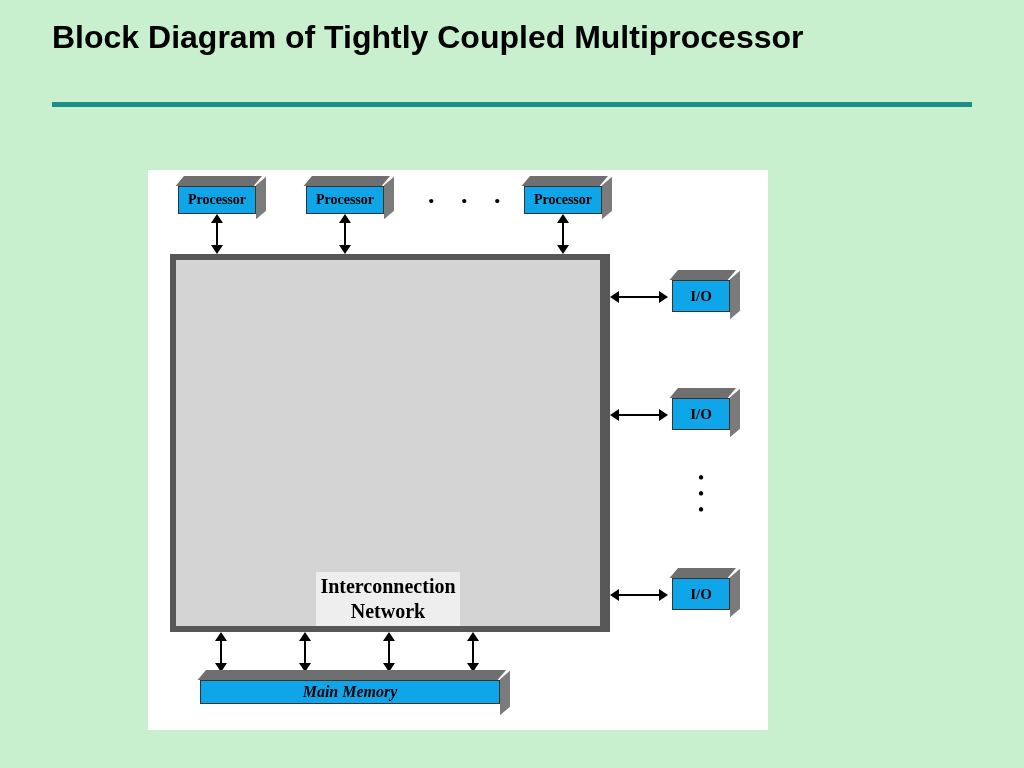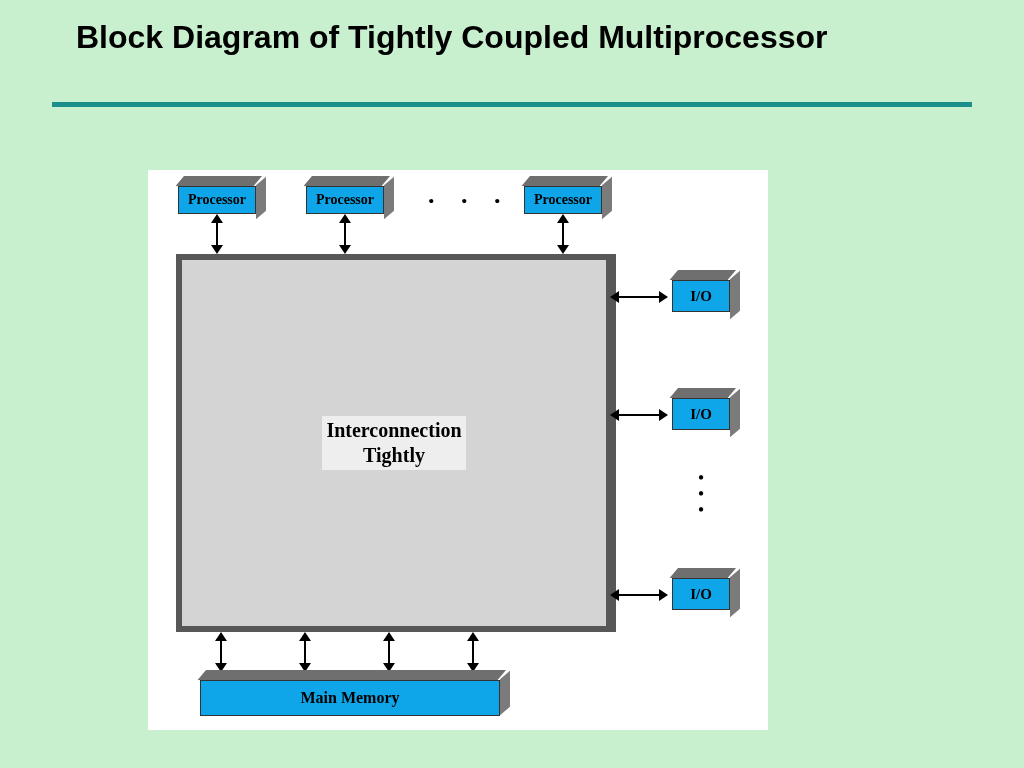--- a/index.html
+++ b/index.html
@@ -14,21 +14,20 @@
   }
   .title {
     position: absolute;
     top: 18px;
     left: 52px;
     font-family: "Arial Black", Arial, sans-serif;
     font-weight: 900;
     font-size: 32px;
     color: #000;
     line-height: 1.2;
-    margin-left: 24px;
   }
   .rule {
     position: absolute;
     top: 102px;
     left: 52px;
     width: 920px;
     height: 5px;
     background: #1b8f8a;
   }
   .canvas {
@@ -67,23 +66,22 @@
   .proc .face { font-size: 14px; }
   .io .face   { font-size: 15px; }
   .mem .face  { font-size: 16px; }
 
   .net {
     position: absolute;
     border: 6px solid #575757;
     border-right-width: 10px;
     background: #d4d4d4;
     display: flex;
-    align-items: center;
+    align-items: flex-end;
     justify-content: center;
-    margin-left: 6px;
   }
   .net-label {
     font-family: "Times New Roman", serif;
     font-weight: bold;
     font-size: 20px;
     color: #000;
     text-align: center;
     line-height: 1.25;
     background: #eee;
     padding: 2px 4px;
@@ -163,21 +161,21 @@
   <div class="arrow vert" style="left:188px; top:44px; width:18px; height:40px;">
       <div class="shaft"></div>
     </div>
   <div class="arrow vert" style="left:406px; top:44px; width:18px; height:40px;">
       <div class="shaft"></div>
     </div>
 
   <div class="net" style="left:22px; top:84px; width:440px; height:378px;">
     <div class="net-label">
       <span>Interconnection</span><br>
-      <span>Tightly</span>
+      <span>Network</span>
     </div>
   </div>
 
   <div class="block3d io" style="left:524px; top:100px;">
     <div class="top" style="width:58px;height:10px; transform:skewX(-40deg) translateX(6px);"></div>
     <div class="side" style="left:58px; top:0; width:10px; height:40px; transform:skewY(-40deg) translateY(5px);"></div>
     <div class="face" style="left:0; top:10px; width:58px; height:32px;">
         <span>I/O</span>
       </div>
   </div>
@@ -220,18 +218,18 @@
   <div class="arrow vert" style="left:232px; top:462px; width:18px; height:40px;">
       <div class="shaft"></div>
     </div>
   <div class="arrow vert" style="left:316px; top:462px; width:18px; height:40px;">
       <div class="shaft"></div>
     </div>
 
   <div class="block3d mem" style="left:52px; top:500px;">
     <div class="top" style="width:300px;height:10px; transform:skewX(-40deg) translateX(6px);"></div>
     <div class="side" style="left:300px; top:0; width:10px; height:36px; transform:skewY(-40deg) translateY(5px);"></div>
-    <div class="face" style="left:0; top:10px; width:300px; height:36px;">
+    <div class="face" style="left:0; top:10px; width:300px; height:24px;font-style:italic;">
         <span>Main Memory</span>
       </div>
   </div>
 
 </div>
 
 </body></html>

